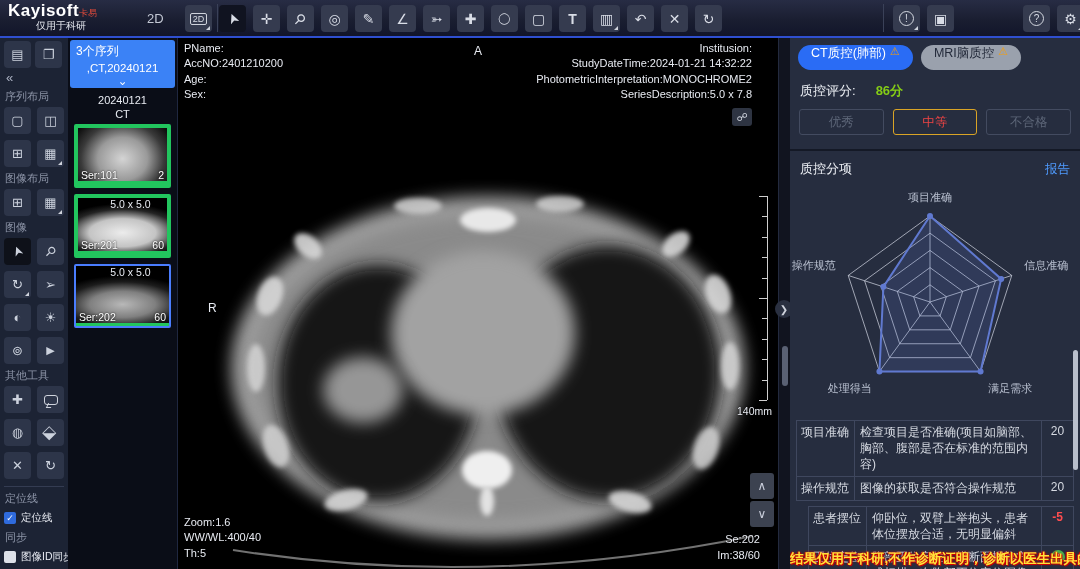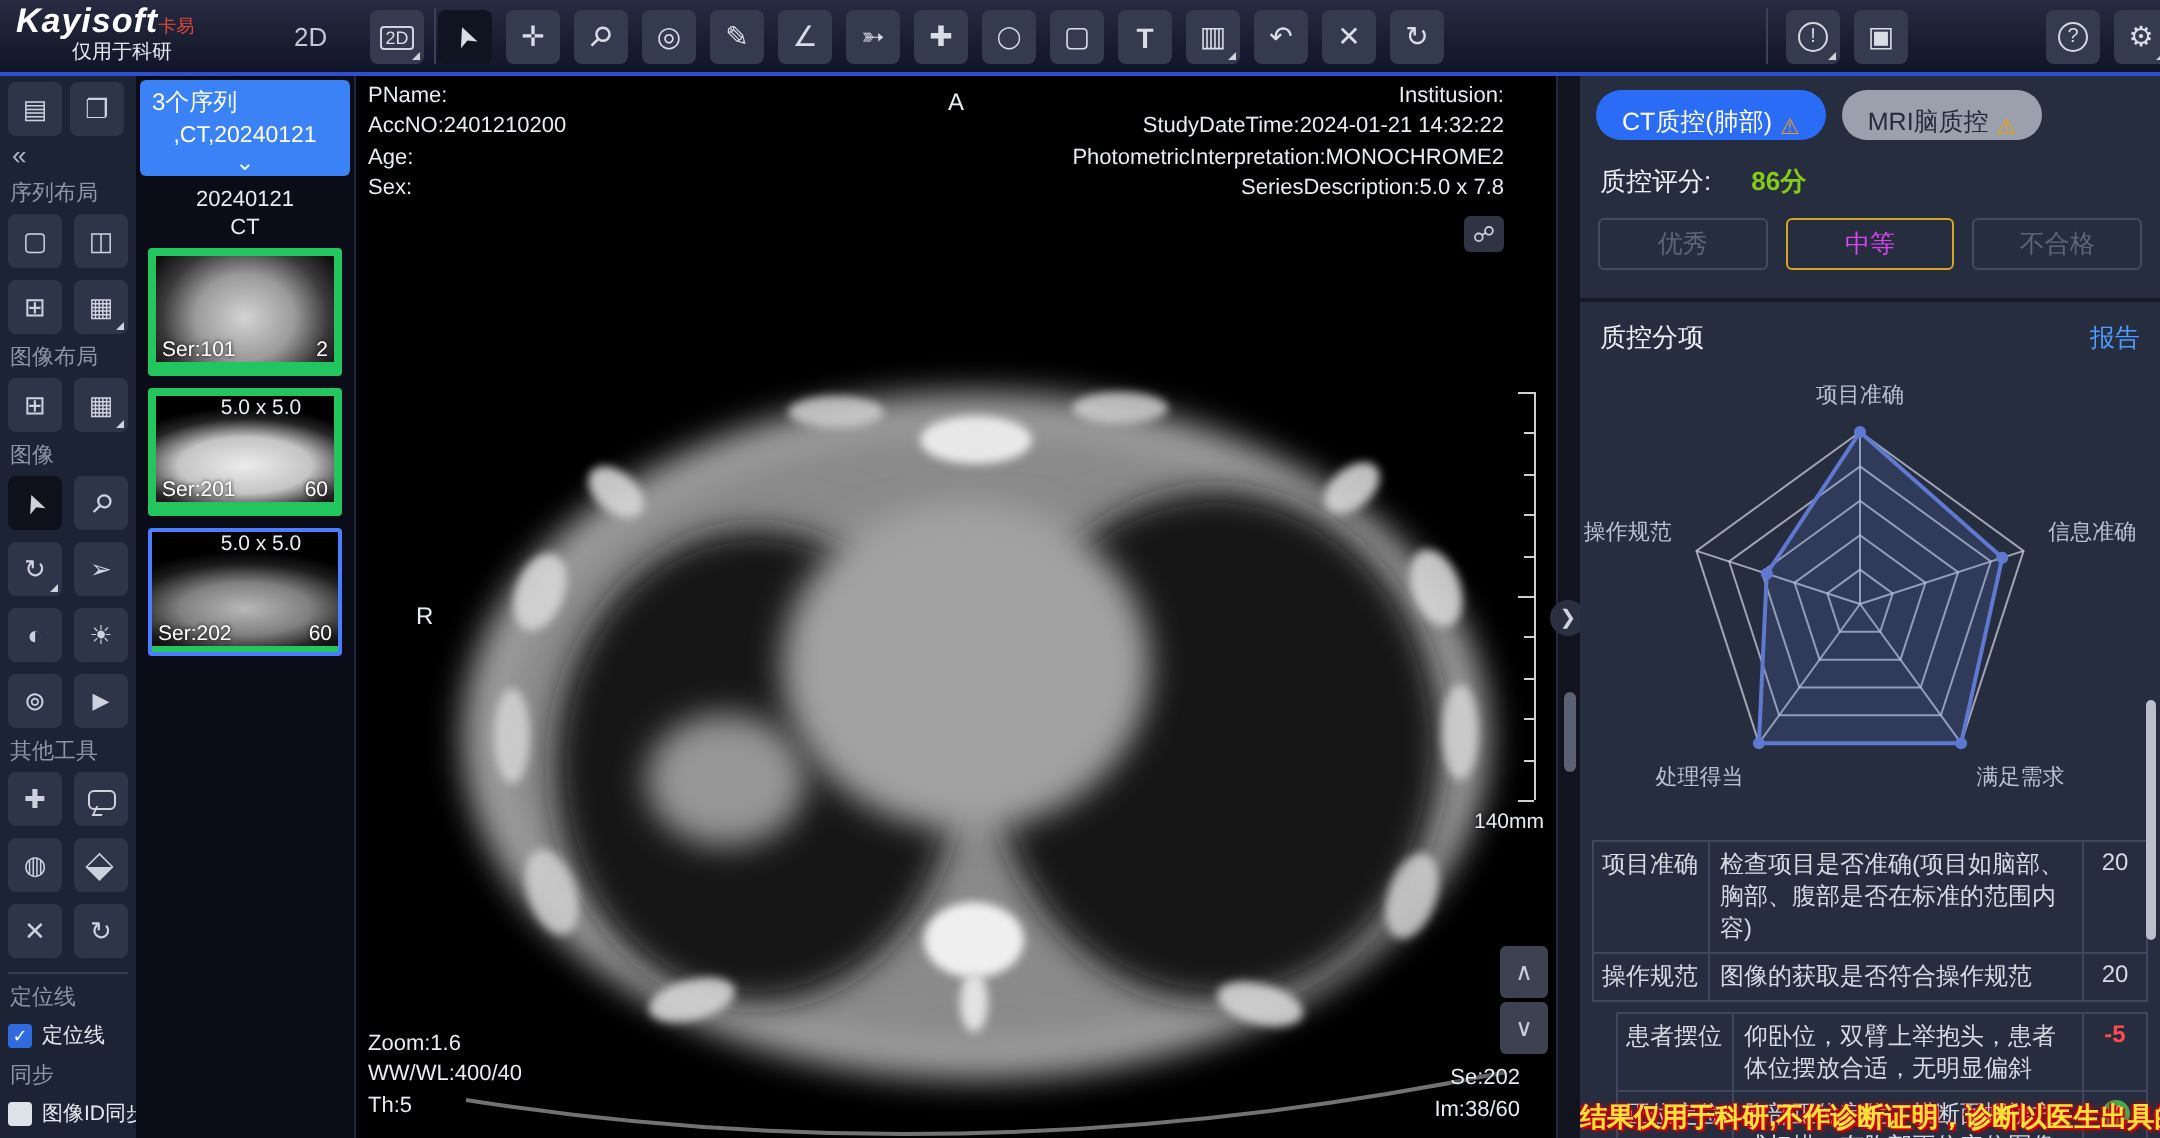--- a/index.html
+++ b/index.html
@@ -5,21 +5,21 @@
   * { margin:0; padding:0; box-sizing:border-box; }
   html,body { background:#06080f; }
   body { font-family:"Liberation Sans","DejaVu Sans",sans-serif; }
   #app { position:relative; width:1080px; height:569px; overflow:hidden; background:#0b0e1a; color:#dfe3ea; }
 
   
   #topbar { position:absolute; left:0; top:0; width:1080px; height:38px;
     background:linear-gradient(180deg,#272c44 0%,#1a1e31 55%,#12152a 100%);
     border-bottom:2px solid #2f4fd0; }
   #logo { position:absolute; left:8px; top:1px; }
-  #brand { font-size:17px; font-weight:bold; font-style:italic; color:#fff; letter-spacing:.5px; }
+  #brand { font-size:17px; font-weight:bold; color:#fff; letter-spacing:.5px; }
   #brand-cn { font-size:9px; color:#e04a3a; font-style:normal; }
   #brand-sub { font-size:10px; color:#e8ebf2; margin-left:28px; margin-top:-2px; }
   #mode-label { position:absolute; left:147px; top:11px; font-size:13px; color:#c3c8d4; }
   .tb-group { position:absolute; top:5px; display:flex; gap:7px; align-items:center; }
   #tb-left { left:185px; }
   #tb-right1 { left:893px; }
   #tb-right2 { left:1023px; }
   .tb-sep { position:absolute; top:4px; width:1px; height:28px; background:#3a4158; }
   .tbtn { position:relative; width:27px; height:27px; border-radius:4px; background:#353b4f;
     display:flex; align-items:center; justify-content:center; font-size:14px; color:#d9dde6; cursor:pointer; }
@@ -86,31 +86,31 @@
 
   
   #divider { position:absolute; left:778px; top:38px; width:12px; height:531px; background:#11141f; border-left:1px solid #232a3e; }
   #expand-btn { position:absolute; left:-4px; top:262px; width:18px; height:18px; border-radius:50%; background:#2a3040;
     color:#cfd3dc; font-size:10px; display:flex; align-items:center; justify-content:center; cursor:pointer; }
   #div-thumb { position:absolute; left:3px; top:308px; width:6px; height:40px; border-radius:3px; background:#5a6173; cursor:pointer; }
 
   
   #qcpanel { position:absolute; left:790px; top:38px; width:290px; height:531px; background:#262d3f; overflow:hidden; }
   #qc-tabs { display:flex; gap:8px; padding:7px 8px 0; }
-  .qtab { height:25px; border-radius:13px; padding:0 13px; display:flex; align-items:flex-end; gap:4px;
+  .qtab { height:25px; border-radius:13px; padding:0 13px; display:flex; align-items:flex-start; gap:4px;
     font-size:12.5px; cursor:pointer; }
   .qtab.active { background:#2a6cf5; color:#fff; }
   .qtab.inactive { background:#9aa1ad; color:#232a3a; }
   .warn { font-size:11px; color:#f59e0b; }
   #qc-score { padding:12px 10px 0; font-size:13px; color:#eef1f6; }
   #qc-score b { color:#84cc16; font-weight:bold;margin-left:20px; }
   #qc-grades { display:flex; gap:9px; padding:9px 9px 0; }
   .grade { flex:1; height:26px; border:1px solid #434b60; border-radius:3px; background:transparent;
     font-size:12.5px; color:#5d6678; display:flex; align-items:center; justify-content:center; cursor:pointer; }
-  .grade.active { border-color:#d9a426; color:#d946ef; }
+  .grade.active { border-color:#d9a426; color:#ef4444; }
   #qc-div { height:2px; background:#141926; margin-top:14px; }
   #qc-subhead { display:flex; justify-content:space-between; align-items:center; padding:9px 10px 2px; }
   #qc-subtitle { font-size:13px; color:#eef1f6; }
   #report-link { font-size:12.5px; color:#4f9bff; cursor:pointer; }
   #radar-wrap { height:238px; }
   .rlabel { font-size:11px; fill:#b9c0d0; }
 
   #qc-table { margin:2px 6px 0; font-size:12px; color:#d6dae2; }
   .trow { display:flex; border:1px solid #3f475e; border-bottom:none; }
   .trow:last-child { border-bottom:1px solid #3f475e; }

